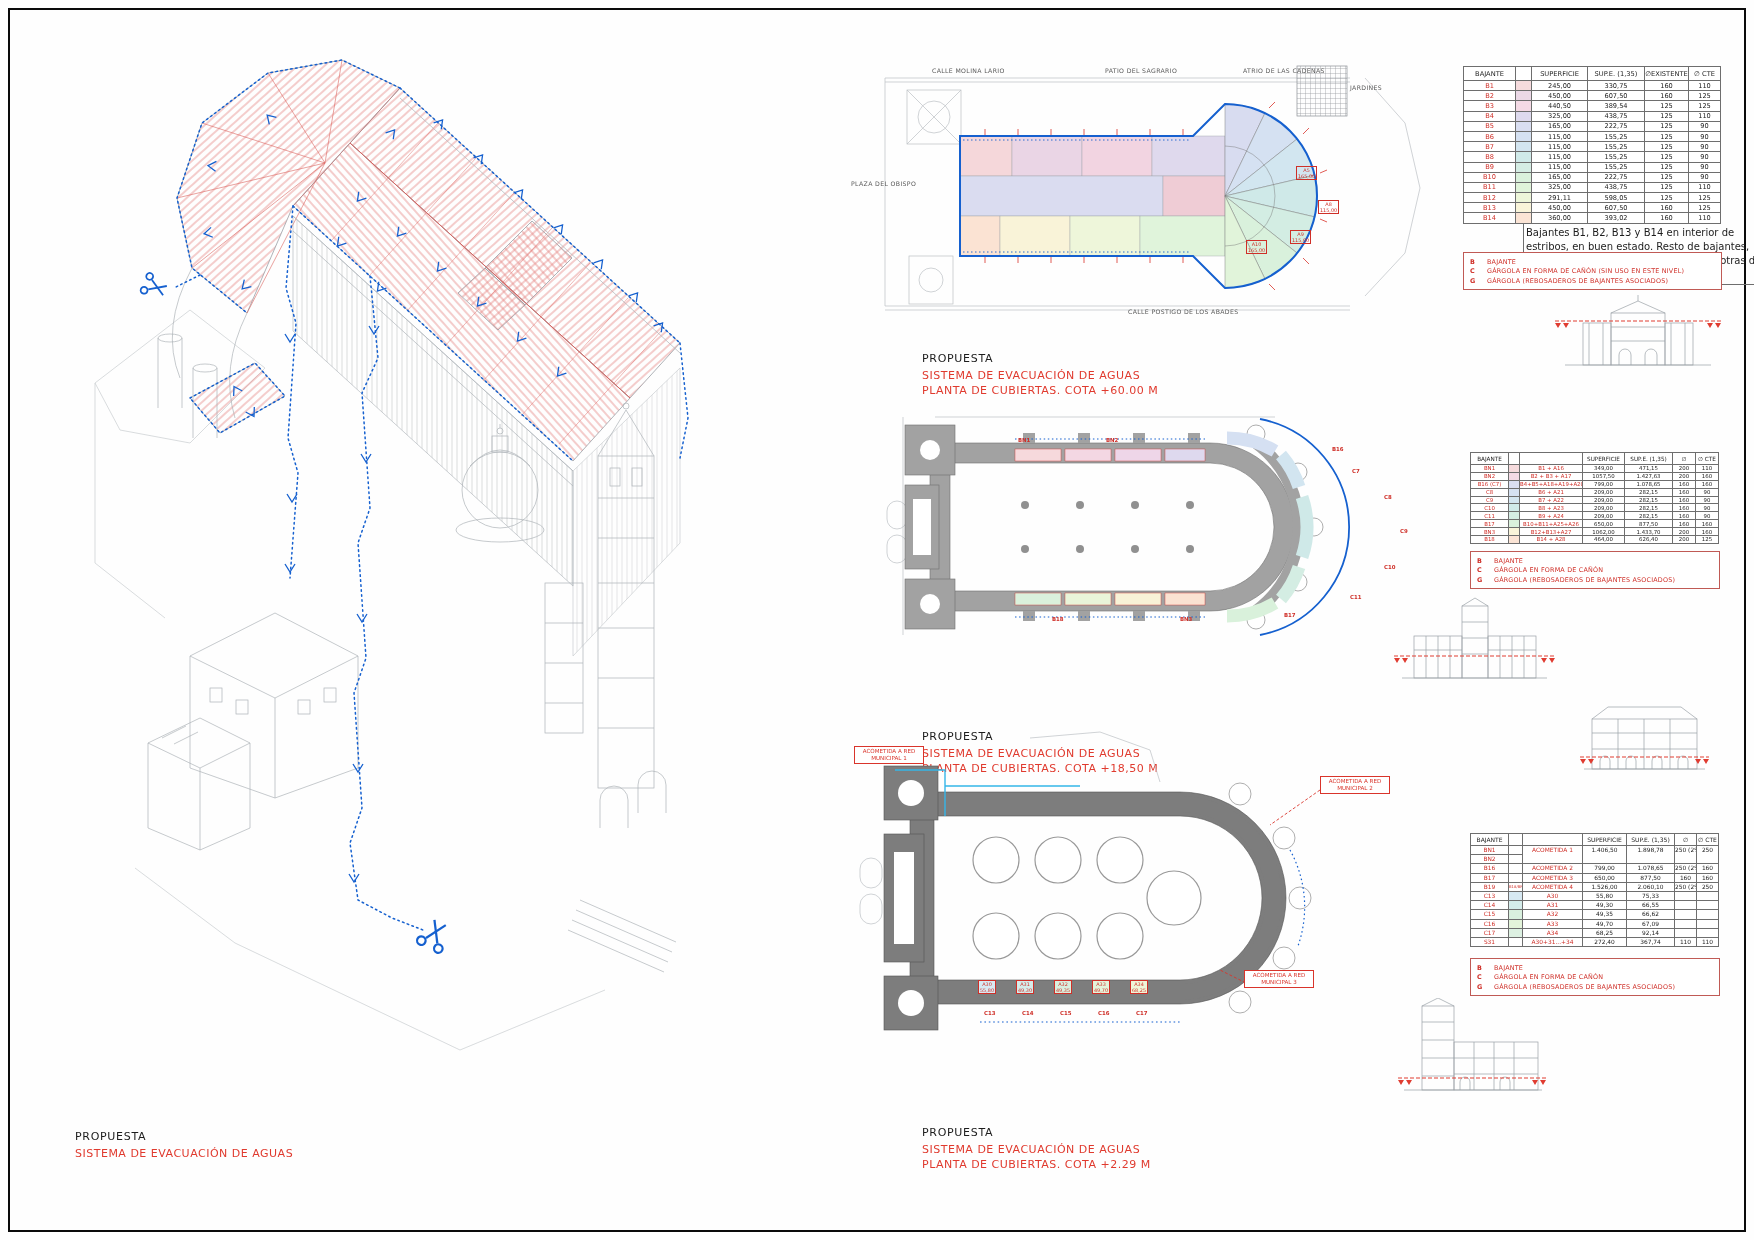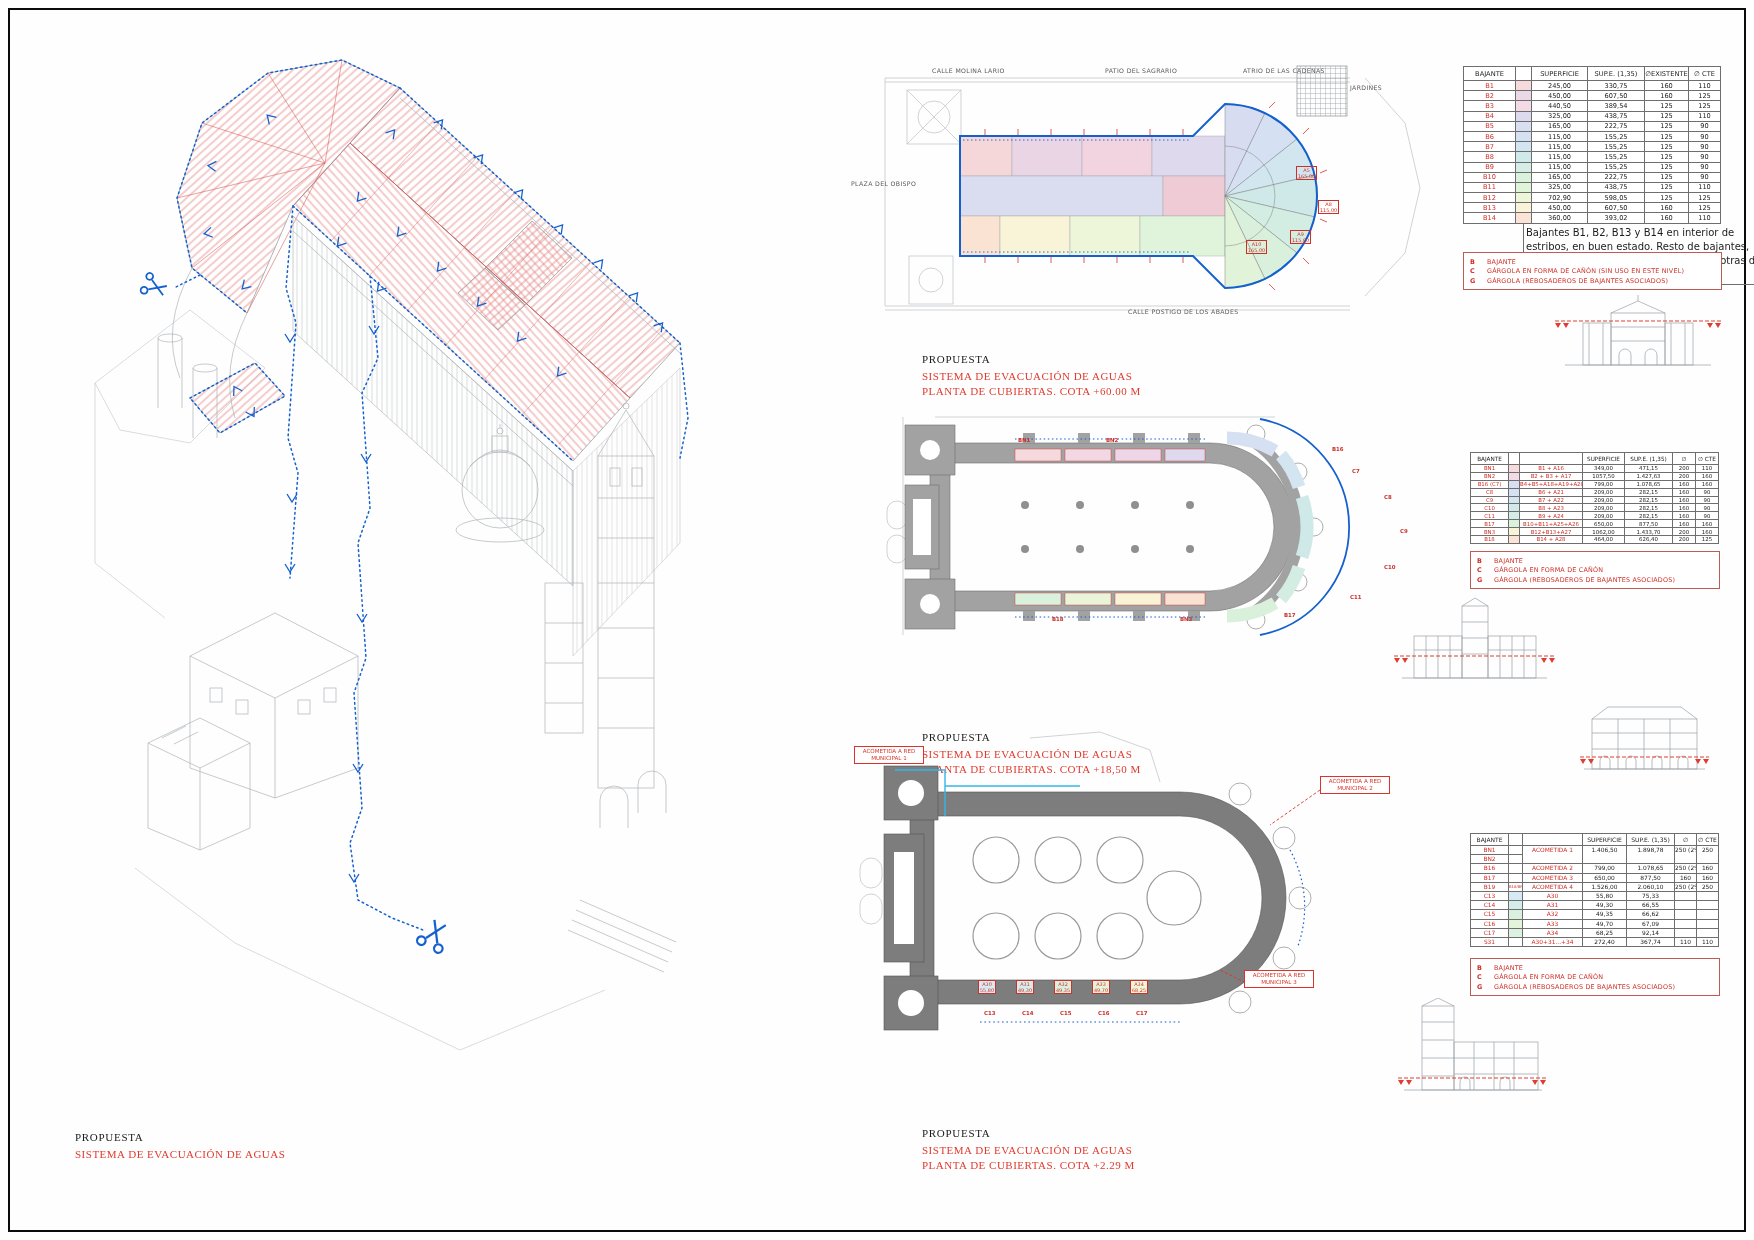--- a/index.html
+++ b/index.html
@@ -2,21 +2,21 @@
 <html><head>
 <meta charset="utf-8">
 <style>
   html,body{margin:0;padding:0;background:#e8e8e8;font-family:"DejaVu Sans",sans-serif;}
   #sheet{position:relative;width:1754px;height:1240px;background:#fefefe;margin:0 auto;overflow:hidden;}
   .frame{position:absolute;inset:8px;border:2px solid #0b0b0b;pointer-events:none;}
   .abs{position:absolute;}
   svg{display:block;}
 
   
-  .tit{position:absolute;white-space:nowrap;line-height:1.3;font-family:Liberation Serif, serif;}
+  .tit{position:absolute;white-space:nowrap;line-height:1.3;}
   .tit .l1{font-size:11px;color:#1c1c1c;letter-spacing:.7px;margin-bottom:3px;}
   .tit .l2,.tit .l3{font-size:11px;color:#e03a2e;letter-spacing:.5px;}
 
   
   .slab{position:absolute;font-size:6.2px;color:#5a5a5a;letter-spacing:.35px;white-space:nowrap;}
 
   
   .mlab{position:absolute;font-size:5.4px;color:#cf2f28;white-space:nowrap;font-weight:bold;}
 
   
@@ -546,21 +546,21 @@
           <td class="rid">B11</td>
           <td style="background: rgb(224, 244, 218);"></td>
           <td class="num">325,00</td>
           <td class="num">438,75</td>
           <td class="num">125</td>
           <td class="num">110</td>
         </tr>
         <tr>
           <td class="rid">B12</td>
           <td style="background: rgb(237, 246, 217);"></td>
-          <td class="num">702,90</td>
+          <td class="num">291,11</td>
           <td class="num">598,05</td>
           <td class="num">125</td>
           <td class="num">125</td>
         </tr>
         <tr>
           <td class="rid">B13</td>
           <td style="background: rgb(249, 244, 217);"></td>
           <td class="num">450,00</td>
           <td class="num">607,50</td>
           <td class="num">160</td>

